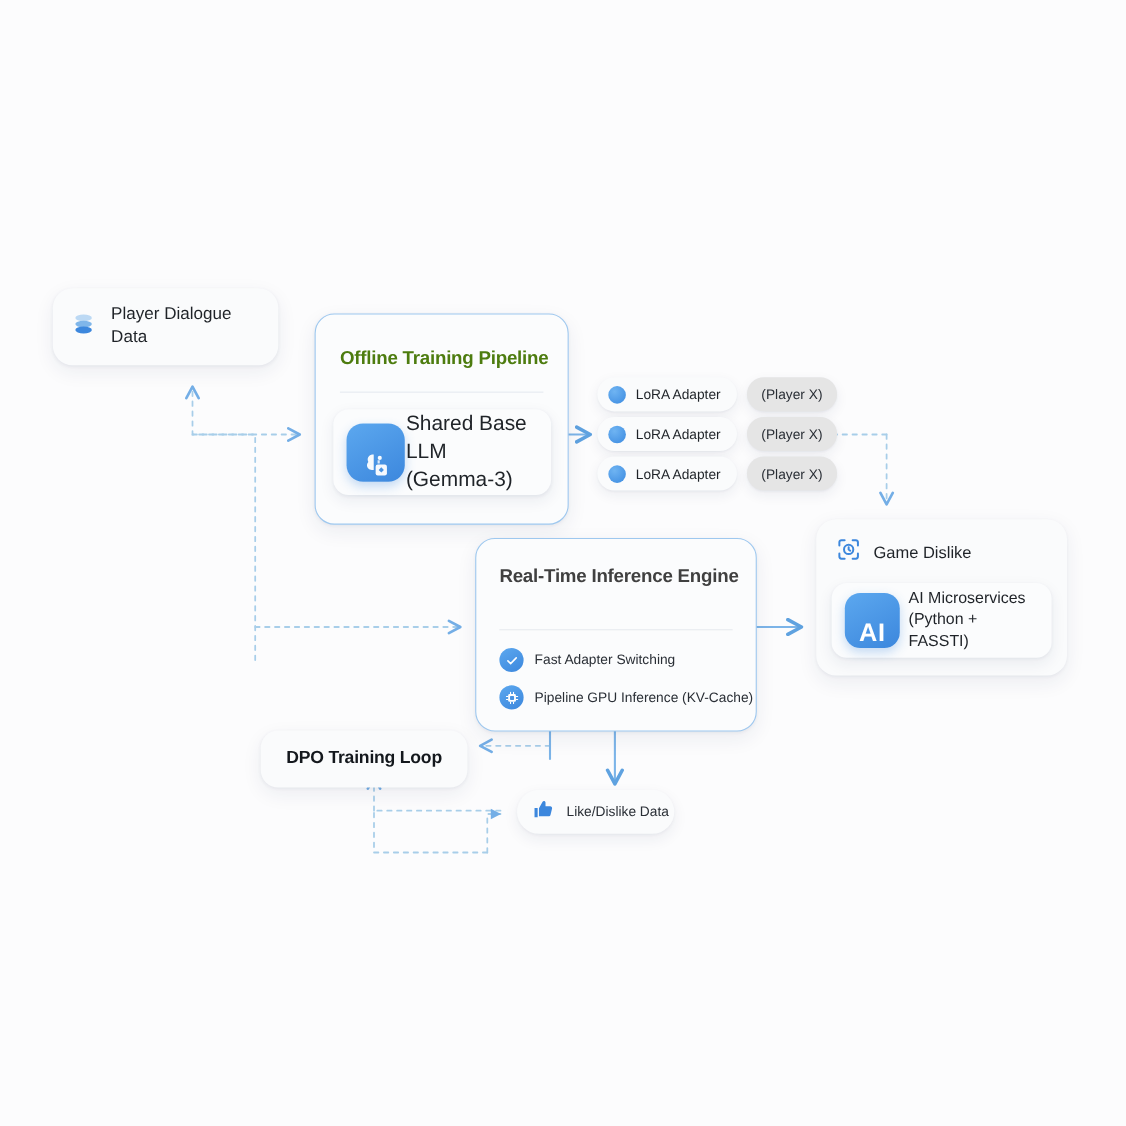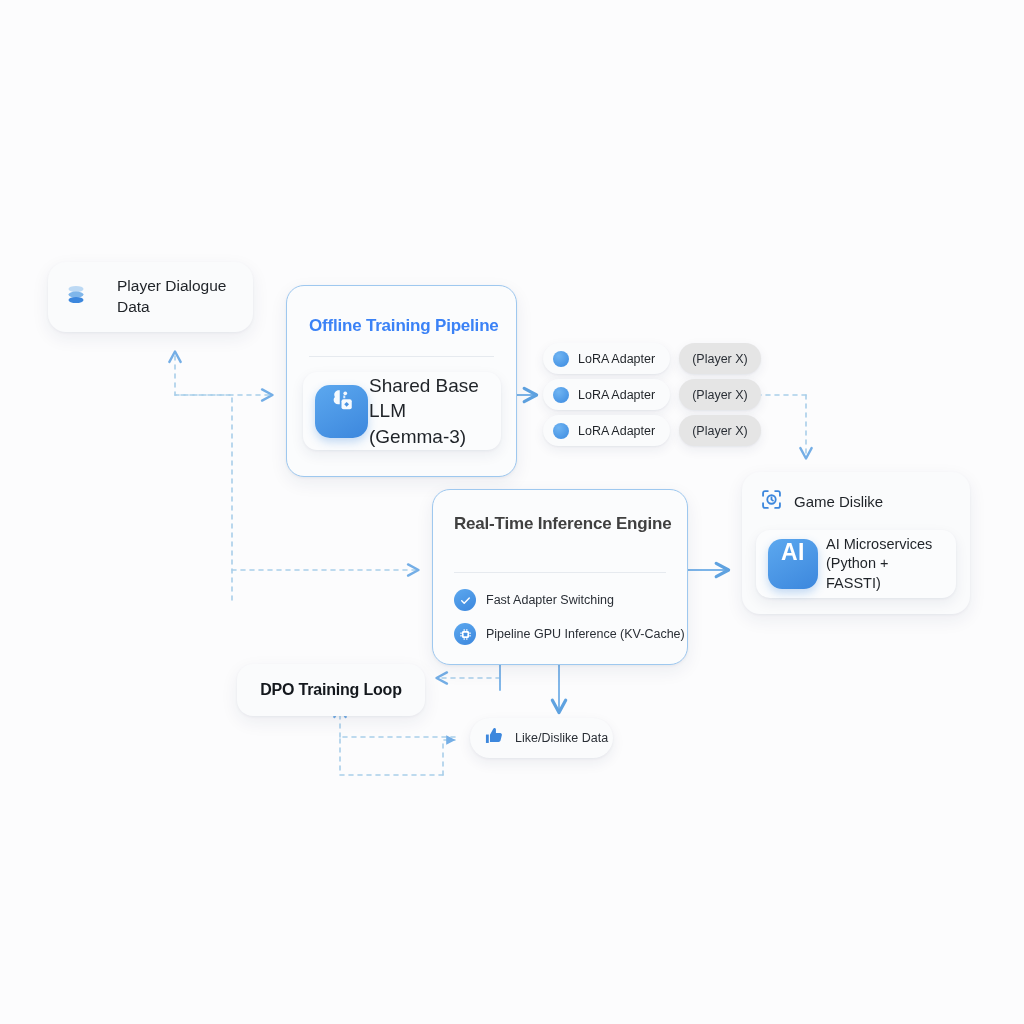--- a/index.html
+++ b/index.html
@@ -7,38 +7,38 @@
     width:1024px;height:1024px;
     background:#fcfcfd;
     font-family:"Liberation Sans","DejaVu Sans",sans-serif;
     color:#1f2328;
     overflow:hidden;
   }
   #stage{position:relative;width:1024px;height:1024px;}
   svg.wires{position:absolute;left:0;top:0;width:1024px;height:1024px;pointer-events:none;}
 
   .card{position:absolute;background:#fafbfc;border-radius:18px;
-        box-shadow:0 6px 18px rgba(25,45,85,.07),0 1px 3px rgba(25,45,85,.05);gap:16px;}
+        box-shadow:0 6px 18px rgba(25,45,85,.07),0 1px 3px rgba(25,45,85,.05);}
   .card.outlined{background:#fbfcfd;border:1.6px solid #9ec8ef;}
   .pill{position:absolute;background:#fafbfc;border-radius:999px;
         box-shadow:0 5px 14px rgba(25,45,85,.07),0 1px 3px rgba(25,45,85,.05);
         display:flex;align-items:center;}
 
   
   #player-data{left:48px;top:262px;width:205px;height:70px;display:flex;align-items:center;padding:0 16px;box-sizing:border-box;}
   #player-data .lbl{font-size:15.5px;line-height:1.33;color:#1f2328;margin-left:13px;}
 
   
   #offline{left:286px;top:285px;width:229px;height:190px;}
-  #offline .title{position:absolute;left:22px;top:30px;font-size:17px;font-weight:bold;color:#3b82f6;letter-spacing:-.2px;}
+  #offline .title{position:absolute;left:22px;top:30px;font-size:17px;font-weight:bold;color:#4d7c0f;letter-spacing:-.2px;}
   #offline .divider{position:absolute;left:22px;top:70px;width:185px;height:1px;background:#e6eaef;}
   .inner-card{position:absolute;left:16px;top:86px;width:198px;height:78px;background:#fbfcfd;border-radius:14px;
               box-shadow:0 5px 14px rgba(25,45,85,.07),0 1px 3px rgba(25,45,85,.05);display:flex;align-items:center;padding:0 12px;box-sizing:border-box;}
   .tile{width:53px;height:53px;border-radius:15px;background:linear-gradient(150deg,#5ca8ef,#3c87dd);
-        flex:0 0 auto;display:flex;align-items:flex-start;justify-content:center;
+        flex:0 0 auto;display:flex;align-items:flex-end;justify-content:center;
         box-shadow:0 4px 10px rgba(60,135,221,.3);}
   .inner-card .lbl{font-size:19px;line-height:1.35;margin-left:1px;color:#1f2328;}
 
   
   .adapter-row{position:absolute;display:flex;align-items:center;gap:9px;}
   .adapter-pill{position:relative;background:#fafbfc;border-radius:999px;height:31px;display:flex;align-items:center;padding:0 15px 0 10px;
         box-shadow:0 4px 12px rgba(25,45,85,.07),0 1px 2px rgba(25,45,85,.05);}
   .dot{width:16px;height:16px;border-radius:50%;background:radial-gradient(circle at 35% 30%,#6fb4f2,#3b8ae0);flex:0 0 auto;}
   .adapter-pill .lbl{font-size:12.5px;margin-left:9px;color:#1f2328;white-space:nowrap;}
   .player-pill{background:#e5e5e5;border-radius:999px;height:31px;display:flex;align-items:center;padding:0 13px;

